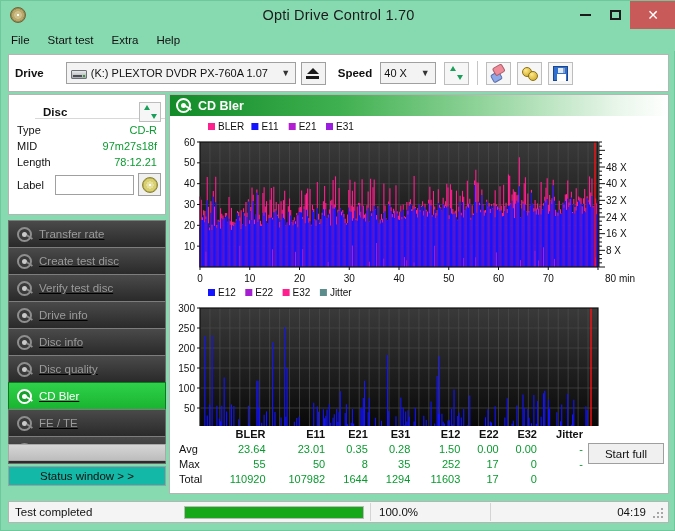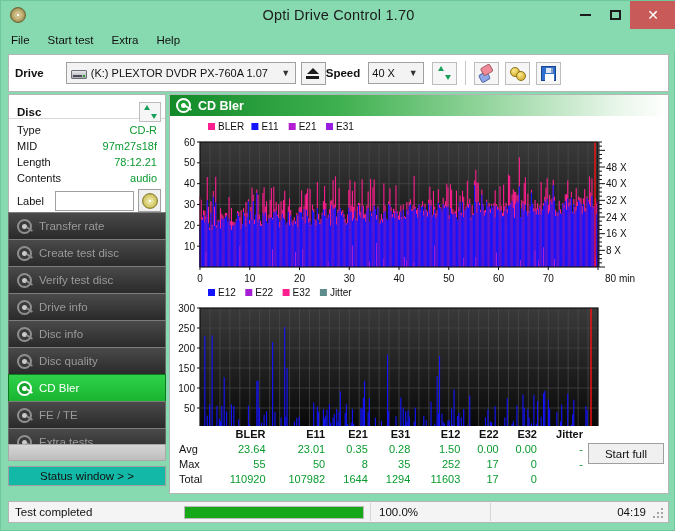--- a/index.html
+++ b/index.html
@@ -80,21 +80,21 @@
     margin-left:5px; width:25px; height:23px; background:#f3f3f3; border:1px solid #a0a0a0;
     display:flex; align-items:center; justify-content:center;
   }
   .eject-glyph { width:14px; position:relative; height:13px; }
   .eject-glyph .tri {
     position:absolute; left:1px; top:1px;
     border-left:6px solid transparent; border-right:6px solid transparent;
     border-bottom:6px solid #1b1b1b;
   }
   .eject-glyph .bar { position:absolute; left:0px; top:9px; width:13px; height:3px; background:#1b1b1b; }
-  .speed-label { font-size:11.5px; font-weight:bold; color:#111; }
+  .speed-label { margin-left:12px; font-size:11.5px; font-weight:bold; color:#111; }
   .speed-combo {
     margin-left:8px; width:56px; height:22px; background:#f3f3f3; border:1px solid #a0a0a0;
     display:flex; align-items:center; padding:0 3px; font-size:11px; color:#111;
   }
   .speed-combo .v { flex:1; }
   .icon-btn {
     width:25px; height:23px; background:#f3f3f3; border:1px solid #a0a0a0;
     display:flex; align-items:center; justify-content:center; flex:none;
   }
   .icon-btn.flat { border:1px solid #bdbdbd; background:#f6f6f6; }
@@ -131,20 +131,21 @@
 
   
   .leftcol { position:absolute; left:7px; top:93px; width:158px; height:400px; }
   .disc-panel {
     position:absolute; left:0; top:0; width:158px; height:121px;
     background:#ffffff; border:1px solid #b5b5b5;
   }
   .disc-head {
     height:24px; display:flex; align-items:center; padding:11px 4px 0 8px;
     border-bottom:1px solid #d8d8d8;
+    margin-left:26px;
   }
   .disc-head .t { flex:1; font-size:11.5px; font-weight:bold; color:#111; }
   .disc-rows { padding:3px 8px 0 8px; }
   .drow { display:flex; height:16px; align-items:center; font-size:11px; }
   .drow .k { flex:1; color:#111; }
   .drow .v { color:#0a9b2f; font-weight:500; }
   .label-row { display:flex; align-items:center; padding:3px 4px 0 8px; }
   .label-row .k { font-size:11px; color:#111; width:42px; }
   .label-input {
     width:79px; height:20px; border:1px solid #a0a0a0; background:#fff;
@@ -152,21 +153,21 @@
   .cd-btn {
     margin-left:4px; width:25px; height:23px; background:#f0f0f0; border:1px solid #a0a0a0;
     display:flex; align-items:center; justify-content:center;
   }
   .cd-glyph {
     width:16px; height:16px; border-radius:50%;
     background:radial-gradient(circle at 50% 50%, #ffffff 0 15%, #e7e098 16% 36%, #d8cf72 37% 62%, #bdb355 63% 100%);
     border:1px solid #8c8434;
   }
 
-  .navlist { position:absolute; left:0; top:118px; width:130px; }
+  .navlist { position:absolute; left:0; top:126px; width:130px;text-decoration:underline; }
   .navbtn {
     height:28px; margin-bottom:0px; width:158px;
     background:linear-gradient(#4a4a4a,#2a2a2a);
     border:1px solid #6a6a6a; border-top-color:#7d7d7d;
     display:flex; align-items:center; padding-left:8px;
     color:#9a9a9a; font-size:11.5px;
   }
   .navbtn + .navbtn { margin-top:-1px; }
   .navbtn.active {
     background:linear-gradient(#2fd14a,#19b431);
@@ -362,24 +363,20 @@
           <span class="k">Type</span>
           <span class="v">CD-R</span>
         </div>
         <div class="drow">
           <span class="k">MID</span>
           <span class="v">97m27s18f</span>
         </div>
         <div class="drow">
           <span class="k">Length</span>
           <span class="v">78:12.21</span>
-        </div>
-        <div class="drow">
-          <span class="k">Contents</span>
-          <span class="v">audio</span>
         </div>
       </div>
       <div class="label-row">
         <span class="k">Label</span>
         <input class="label-input" type="text" placeholder="" style="">
         <div class="cd-btn">
           <div class="cd-glyph"></div>
         </div>
       </div>
     </div>

